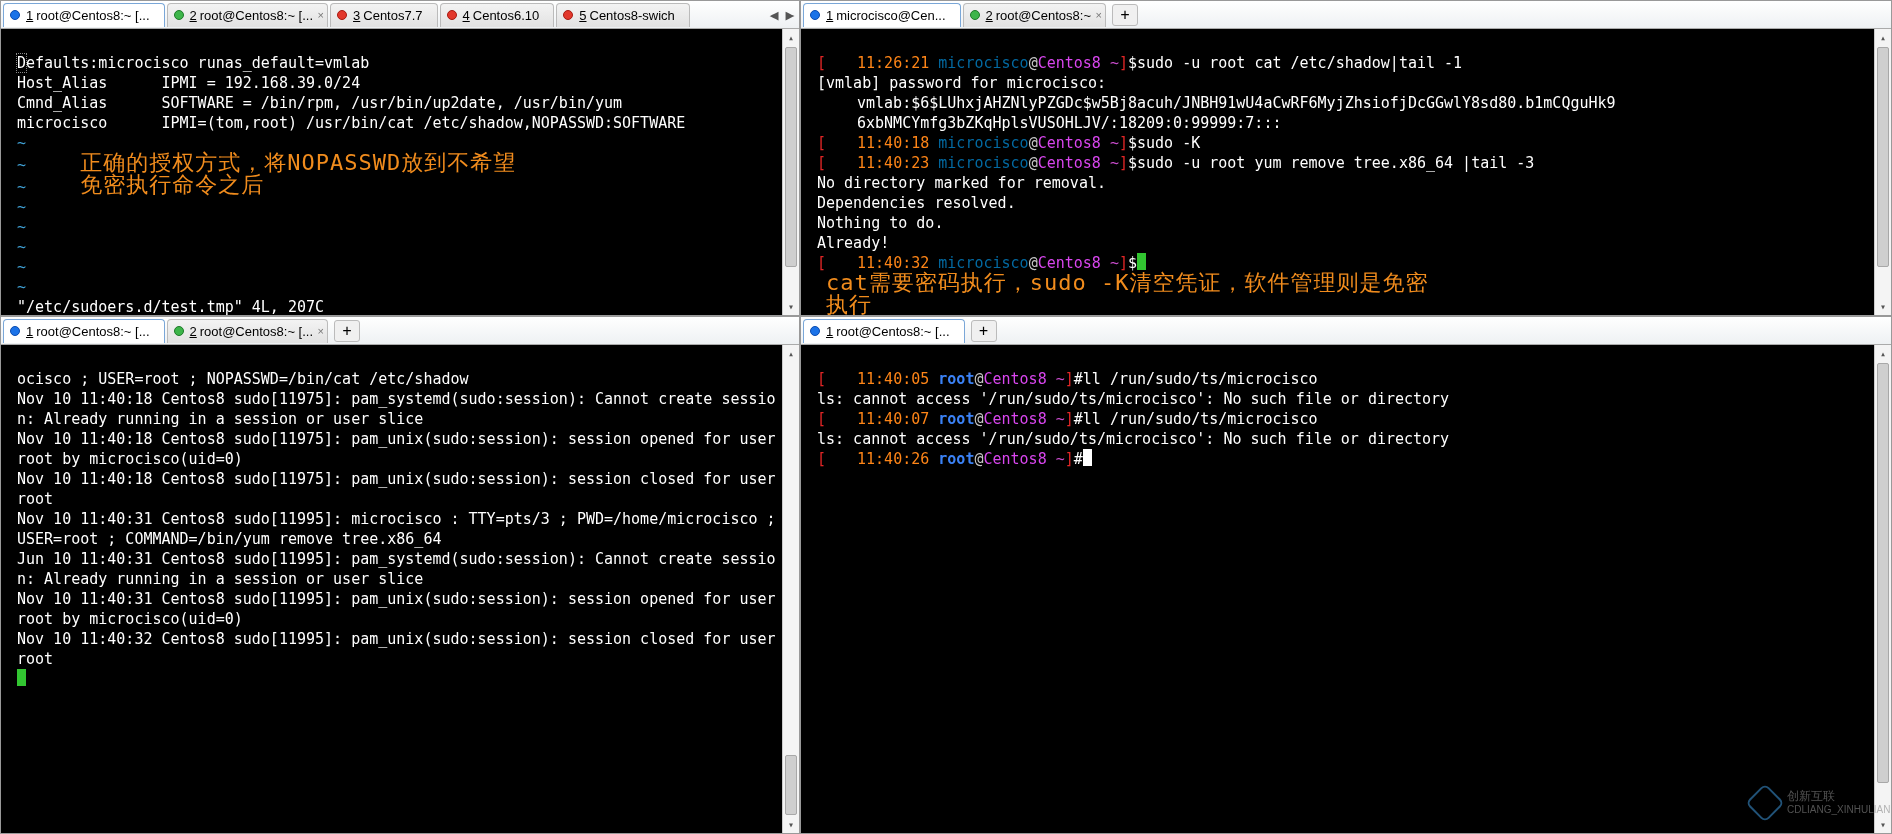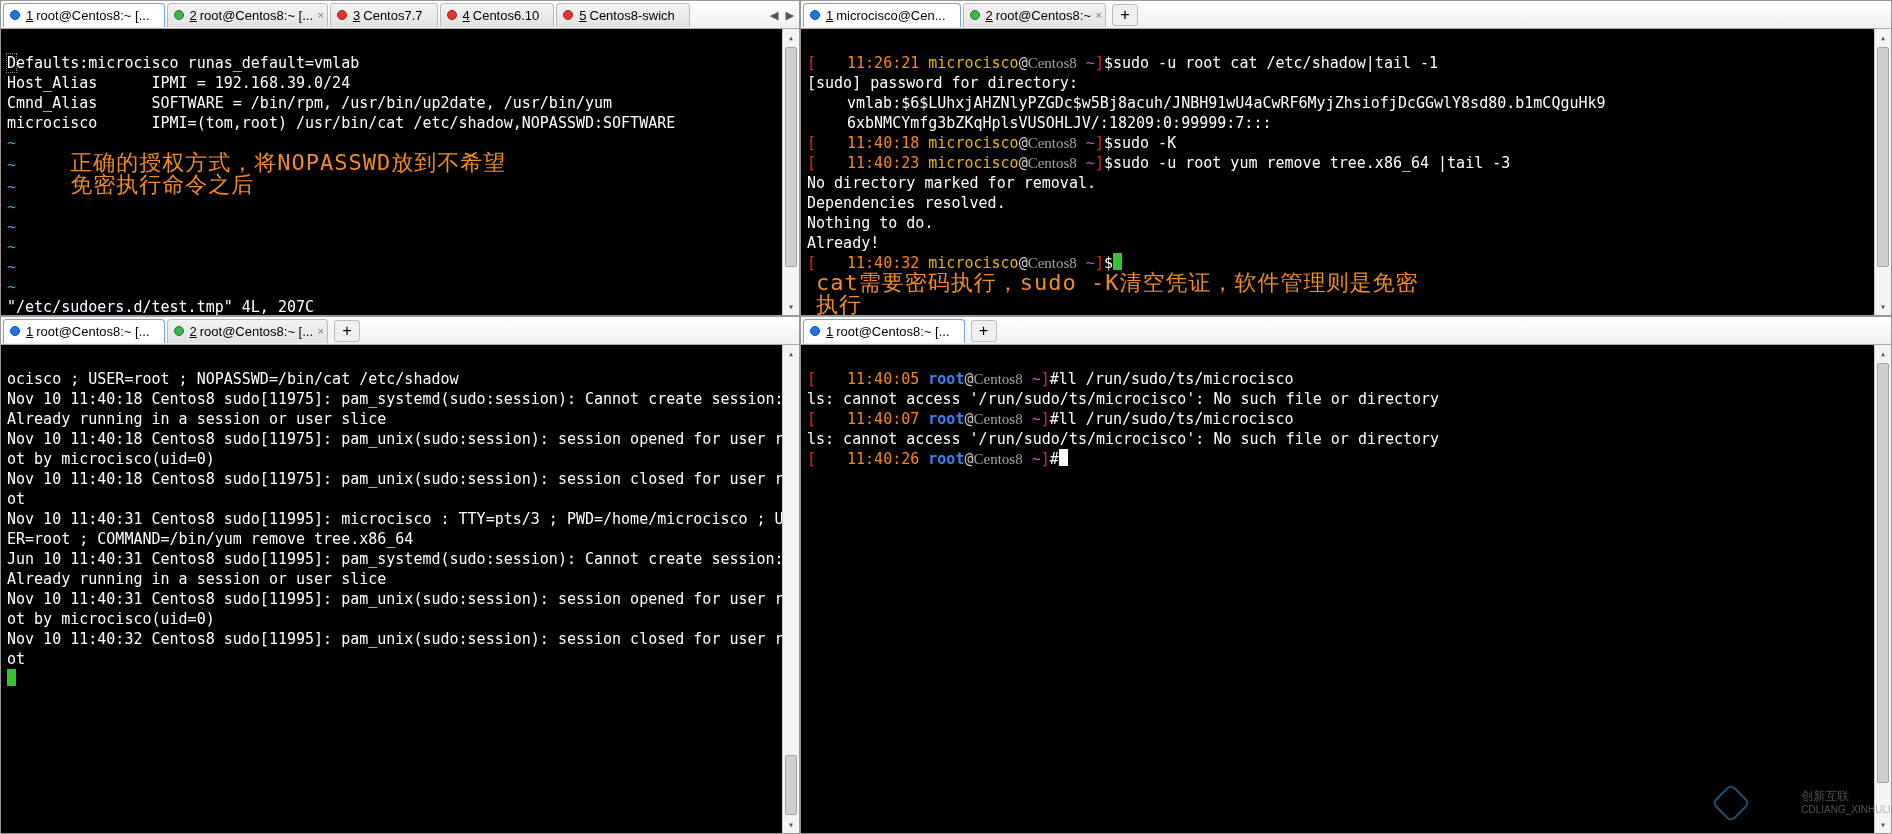--- a/index.html
+++ b/index.html
@@ -69,21 +69,21 @@
     border:1px solid #bbb; border-radius:3px;
     background:#f0f0f0;
     margin-left:4px; cursor:pointer;
   }
   .nav-arrows { margin-left:auto; display:flex; gap:2px;}
   .nav-arrows span{ width:14px; text-align:center; color:#555; cursor:pointer;}
   .term {
     flex: 1 1 auto;
     background: #000;
     color: #fff;
-    padding: 4px 6px;
+    padding: 4px 16px;
     overflow: hidden;
     white-space: pre;
     line-height: 20px;
     position: relative;
   }
   .scroll {
     position:absolute; right:0; top:28px; bottom:0; width:17px;
     background:#f4f4f4; border-left:1px solid #ccc;
   }
   .scroll .up, .scroll .down {
@@ -92,39 +92,38 @@
     font-size:10px; color:#555;
   }
   .scroll .up{top:0;} .scroll .down{bottom:0;}
   .scroll .thumb {
     position:absolute; left:2px; right:2px;
     background:#cfcfcf; border:1px solid #a8a8a8; border-radius:2px;
   }
   .tilde { color:#3fa0d4; }
   .anno { color:#f18c1d; font-size:22px; letter-spacing:1px; white-space:pre; }
   .p-time { color:#fe8517;margin-left:31px; }
-  .p-user { color:#eab308; }
+  .p-user { color:#0369a1; }
   .p-at   { color:#c6c6c6; }
-  .p-host { color:#a3a3a3;font-family:Liberation Serif, serif; }
+  .p-host { color:#d946ef; }
   .p-dir  { color:#c84bcb; }
   .p-sym  { color:#e22626; }
   .p-doll { color:#ffffff; }
   .r-root { color:#3b82f6; font-weight:bold;}
   .cursor-block { display:inline-block; width:9px; height:17px; background:#32c531; vertical-align:-2px;}
   .cursor-white { display:inline-block; width:9px; height:17px; background:#ffffff; vertical-align:-2px;}
   .vim-outline { outline:1px dotted #888; }
   .watermark {
     position:absolute;
     right:20px; bottom:10px;
     width:120px; height:40px;
-    display:flex; align-items:center; justify-content:center;
+    display:flex; align-items:center; 
     color:#888; font-size:12px; opacity:0.6;
     pointer-events:none;
     font-family: Arial,sans-serif;
-    gap: 48px;
   }
   .watermark .logo{
     width:28px;height:28px;border:2px solid #3789c7;border-radius:6px;transform:rotate(45deg);
     margin-right:8px; flex:none;
   }
   .watermark .txt{ line-height:14px;}
 </style>
 </head>
 <body>
 
@@ -192,21 +191,21 @@
     <div class="tab">
       <span class="dot green"></span>
       <span class="num">2</span>
       <span>root@Centos8:~</span>
       <span class="close">×</span>
     </div>
     <div class="newtab">+</div>
   </div>
   <div class="term">
 <span class="p-sym">[</span><span class="p-time">11:26:21</span> <span class="p-user">microcisco</span><span class="p-at">@</span><span class="p-host">Centos8</span> <span class="p-dir">~</span><span class="p-sym">]</span><span class="p-doll">$</span><span>sudo -u root cat /etc/shadow|tail -1</span>
-<span>[sudo] password for directory:</span>
+<span>[vmlab] password for microcisco:</span>
 <span style="white-space:pre-wrap;word-break:break-all;display:inline-block;max-width:760px;margin-left:40px;">vmlab:$6$LUhxjAHZNlyPZGDc$w5Bj8acuh/JNBH91wU4aCwRF6MyjZhsiofjDcGGwlY8sd80.b1mCQguHk96xbNMCYmfg3bZKqHplsVUSOHLJV/:18209:0:99999:7:::</span>
 <span class="p-sym">[</span><span class="p-time">11:40:18</span> <span class="p-user">microcisco</span><span class="p-at">@</span><span class="p-host">Centos8</span> <span class="p-dir">~</span><span class="p-sym">]</span><span class="p-doll">$</span><span>sudo -K</span>
 <span class="p-sym">[</span><span class="p-time">11:40:23</span> <span class="p-user">microcisco</span><span class="p-at">@</span><span class="p-host">Centos8</span> <span class="p-dir">~</span><span class="p-sym">]</span><span class="p-doll">$</span><span>sudo -u root yum remove tree.x86_64 |tail -3</span>
 <span>No directory marked for removal.</span>
 <span>Dependencies resolved.</span>
 <span>Nothing to do.</span>
 <span>Already!</span>
 <span class="p-sym">[</span><span class="p-time">11:40:32</span> <span class="p-user">microcisco</span><span class="p-at">@</span><span class="p-host">Centos8</span> <span class="p-dir">~</span><span class="p-sym">]</span><span class="p-doll">$</span><span class="cursor-block"></span>
  <span class="anno">cat需要密码执行，sudo -K清空凭证，软件管理则是免密</span>
  <span class="anno">执行</span></div>

